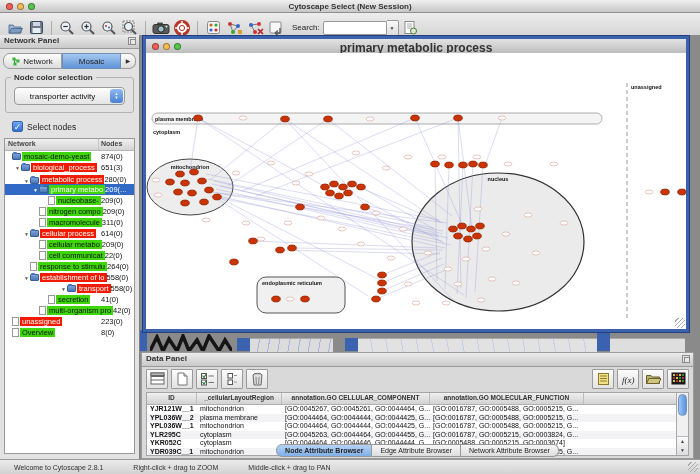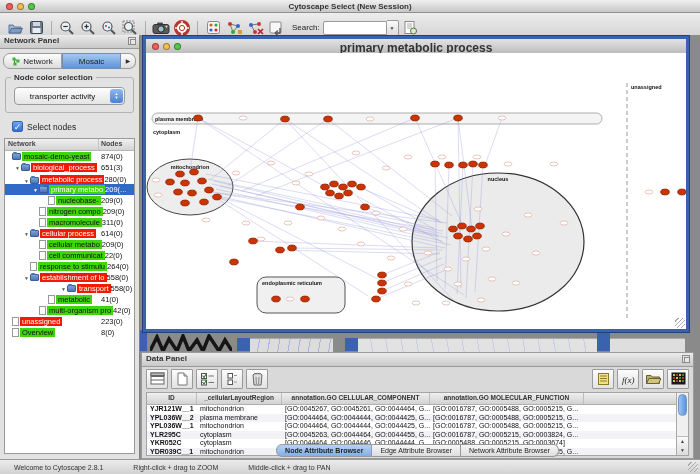--- a/index.html
+++ b/index.html
@@ -353,21 +353,21 @@
           </div>
           <div class="tree-row" style="padding-left: 23px; margin-left: 32px;">
             <span class="t-arrow">▼</span>
             <span class="t-folder"></span>
             <span class="t-label bg-red">transport</span>
             <span class="t-count">558(0)</span>
           </div>
           <div class="tree-row" style="padding-left: 36px;">
             <span class="t-arrow"></span>
             <span class="t-leaf"></span>
-            <span class="t-label bg-green">metabolic</span>
+            <span class="t-label bg-green">secretion</span>
             <span class="t-count">41(0)</span>
           </div>
           <div class="tree-row" style="padding-left: 27px;">
             <span class="t-arrow"></span>
             <span class="t-leaf"></span>
             <span class="t-label bg-green">multi-organism pro</span>
             <span class="t-count">42(0)</span>
           </div>
           <div class="tree-row" style="padding-left: 0px;">
             <span class="t-arrow"></span>

